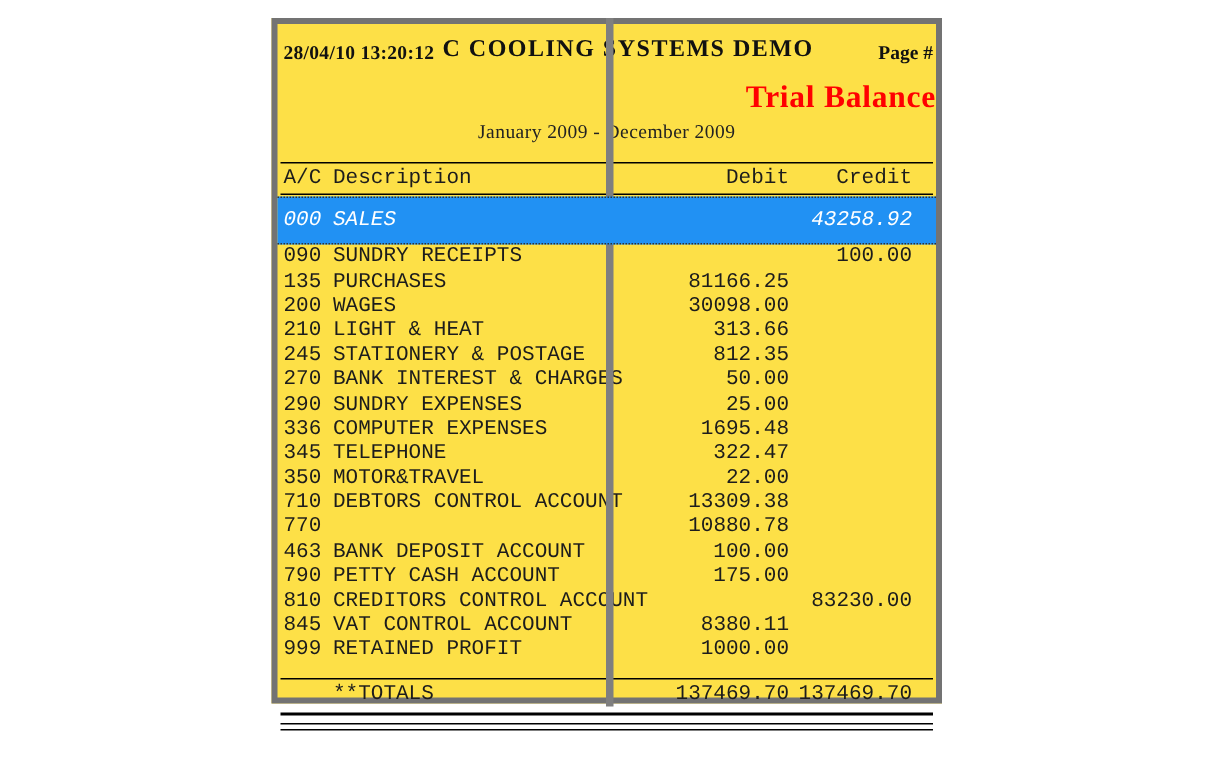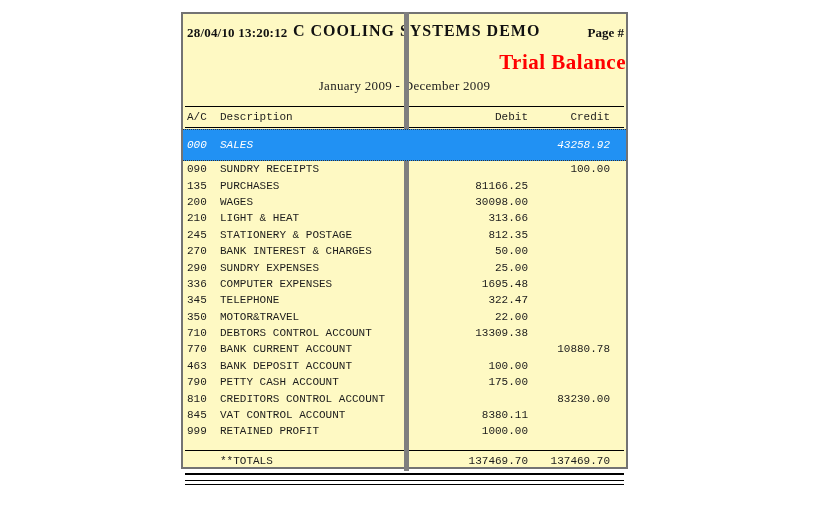--- a/index.html
+++ b/index.html
@@ -1,21 +1,21 @@
 <!DOCTYPE html>
 <html style="--sel: #2191f3; --title-color: #ff0000;"><head>
 <meta charset="utf-8">
 <style>
   * { margin:0; padding:0; box-sizing:border-box; }
   html,body { width:819px; height:510px; background:#ffffff; overflow:hidden;
               font-family:"Liberation Serif", serif; }
 
   .page {
     position:absolute; left:181px; top:12px; width:447px; height:457px;
-    background:#fef9c3; border:2px solid #737373;
+    background:#fde047; border:4px solid #737373;
   }
 
   
   .report-header { position:relative; height:18px; margin-top:10px; }
   .datetime {
     position:absolute; left:4px; top:1px;
     font-size:13px; font-weight:bold; color:#111; letter-spacing:0.2px;
   }
   .company {
     position:absolute; left:110px; top:-2px;
@@ -31,21 +31,21 @@
     margin-top:8px; text-align:right;
     font-size:21px; font-weight:bold; color:var(--title-color,#ff0000);
     letter-spacing:0.5px;
   }
   .period {
     margin-top:3px; text-align:center;
     font-size:13px; color:#222; letter-spacing:0.3px;
   }
 
   
-  .tb { font-family:"Liberation Mono","DejaVu Sans Mono",monospace; font-size:11px; color:#1c1c1c; }
+  .tb { font-family:"Liberation Mono","DejaVu Sans Mono",monospace; font-size:14px; color:#1c1c1c; }
   .rule   { height:0; border-top:1px solid #000; margin:0 2px; }
   .rule.thick { border-top-width:2px; }
 
   .row {
     display:grid;
     grid-template-columns:33px 1fr 90px 82px;
     padding-left:4px; padding-right:16px;
     align-items:center;
     height:16.4px;
     white-space:nowrap;
@@ -181,21 +181,20 @@
 
   <div class="row">
     <span class="c-ac">710</span>
     <span class="c-desc">DEBTORS CONTROL ACCOUNT</span>
     <span class="c-debit">13309.38</span>
     <span class="c-credit"></span>
   </div>
 
   <div class="row">
     <span class="c-ac">770</span>
-    <span class="c-desc">BANK CURRENT ACCOUNT</span>
     <span class="c-debit"></span>
     <span class="c-credit">10880.78</span>
   </div>
 
   <div class="row">
     <span class="c-ac">463</span>
     <span class="c-desc">BANK DEPOSIT ACCOUNT</span>
     <span class="c-debit">100.00</span>
     <span class="c-credit"></span>
   </div>

